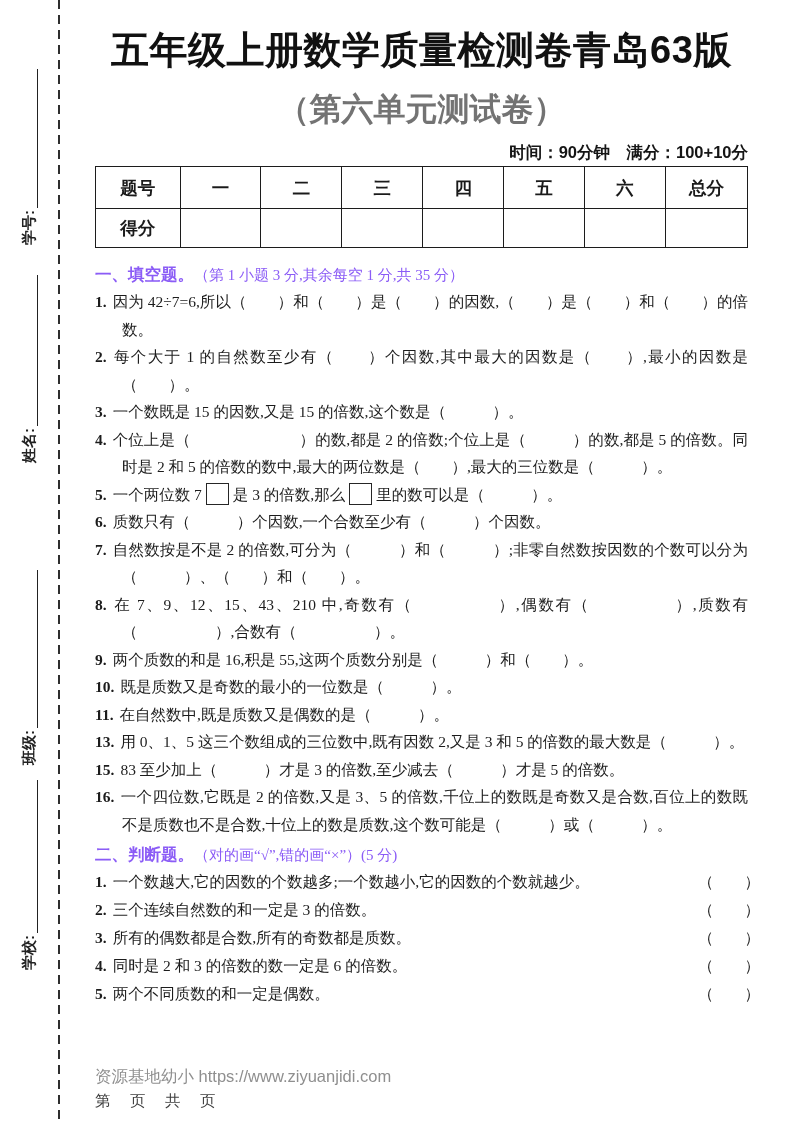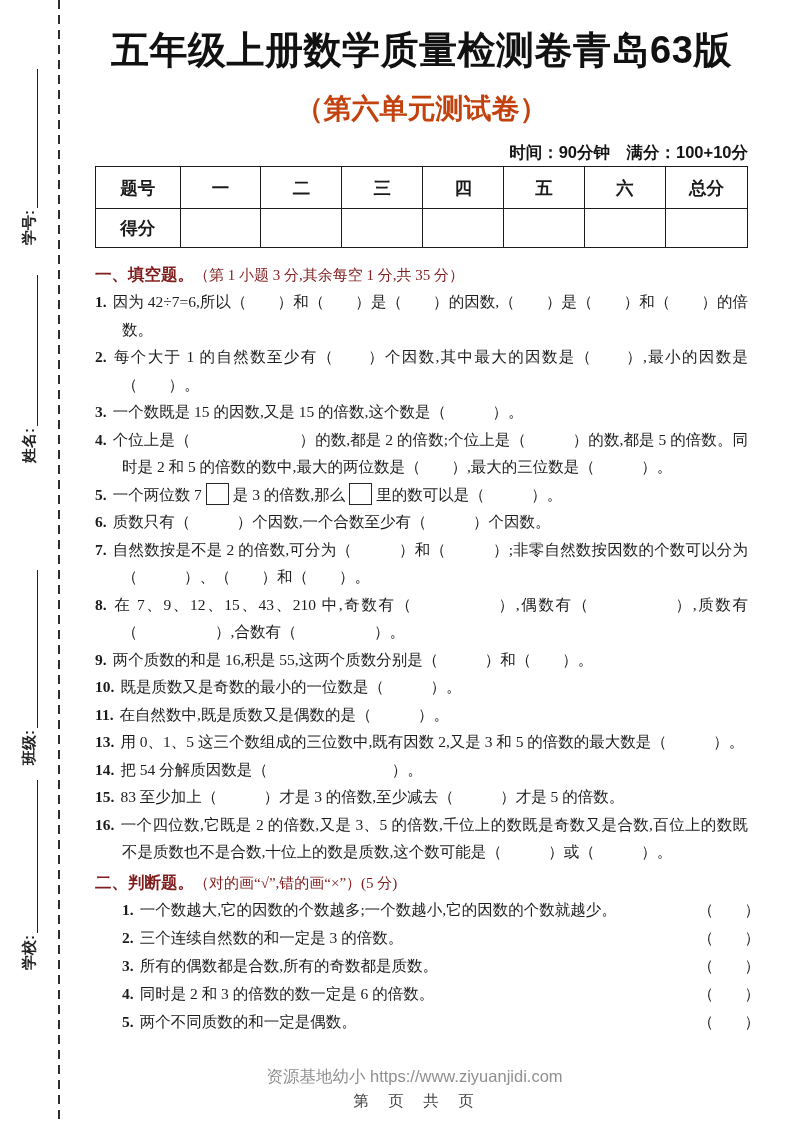--- a/index.html
+++ b/index.html
@@ -19,47 +19,47 @@
   .side-unit{
     position:absolute;left:16px;height:26px;display:flex;align-items:center;
     transform:rotate(-90deg);transform-origin:0 0;
     font-family:"Liberation Sans","DejaVu Sans",sans-serif;font-weight:bold;font-size:15px;color:#222;
   }
   .side-unit .uline{flex:1;border-bottom:1.6px solid #222;align-self:flex-end;margin-bottom:4px;margin-left:2px;}
 
   .content{position:absolute;left:95px;top:0;width:653px;}
 
   .title{font-weight:bold;font-size:38px;line-height:48px;text-align:center;margin-top:26px;letter-spacing:0.5px;color:#111;}
-  .subtitle{font-weight:bold;font-size:28px;line-height:42px;text-align:center;margin-top:14px;color:#c2410c;}
+  .subtitle{font-weight:bold;font-size:32px;line-height:42px;text-align:center;margin-top:14px;color:#737373;}
   .meta{font-size:16.5px;font-weight:600;text-align:right;margin-top:12px;margin-bottom:2px;color:#151515;}
 
   table.score{width:100%;border-collapse:collapse;table-layout:fixed;}
   table.score td{
     border:1.6px solid #1c1c1c;text-align:center;font-size:17.5px;font-weight:bold;color:#1a1a1a;
     font-family:"Liberation Sans","DejaVu Sans",sans-serif;
   }
   table.score tr:first-child td{height:39px;}
   table.score tr:last-child td{height:36px;}
   td.c0{width:13%;} td.cm{width:12.4%;} td.c7{width:12.6%;}
 
-  .sec-title{font-size:16.5px;line-height:26px;margin-top:13px;color:#7f1d1d;}
+  .sec-title{font-size:16.5px;line-height:26px;margin-top:13px;color:#8b5cf6;}
   .sec-title .st{font-weight:bold;font-family:"Liberation Sans","DejaVu Sans",sans-serif;}
   .sec-title .sn{font-size:15px;}
 
   .qlist{font-size:15.5px;line-height:27.5px;text-align:justify;}
   .q{padding-left:27px;text-indent:-27px;margin:0;}
   .qn{font-weight:bold;padding-right:6px;}
   .abox{display:inline-block;width:21px;height:20px;border:1.6px solid #262626;vertical-align:-5px;margin:0 4px;text-indent:0;}
 
   .tflist{font-size:15.5px;line-height:28px;}
-  .tf{display:flex;margin-left:27px;}
+  .tf{display:flex;}
   .tf .tftext{flex:1;padding-left:27px;text-indent:-27px;text-align:justify;}
   .tf .brk{width:50px;text-align:right;white-space:nowrap;}
 
-  .footer{position:absolute;left:95px;right:59px;text-align:center;}
+  .footer{position:absolute;left:95px;right:59px;}
   .f-site{bottom:34px;font-size:16.5px;color:#8f8f8f;font-family:"Liberation Sans","DejaVu Sans",sans-serif;}
   .f-page{bottom:10px;font-size:15.5px;color:#3f3f3f;letter-spacing:2px;font-family:Liberation Serif, serif;}
 </style>
 </head>
 <body>
 
 <div class="cutline"></div>
 
 <div class="side-unit" style="top:245px;width:176px;">
   <span>学号:</span>
@@ -119,21 +119,20 @@
     <div class="q"><b class="qn">3.</b><span>一个数既是 15 的因数,又是 15 的倍数,这个数是（　　　）。</span></div>
     <div class="q"><b class="qn">4.</b><span>个位上是（　　　　　　　）的数,都是 2 的倍数;个位上是（　　　）的数,都是 5 的倍数。同时是 2 和 5 的倍数的数中,最大的两位数是（　　）,最大的三位数是（　　　）。</span></div>
     <div class="q"><b class="qn">5.</b><span>一个两位数 7</span><span class="abox"></span><span>是 3 的倍数,那么</span><span class="abox"></span><span>里的数可以是（　　　）。</span></div>
     <div class="q"><b class="qn">6.</b><span>质数只有（　　　）个因数,一个合数至少有（　　　）个因数。</span></div>
     <div class="q"><b class="qn">7.</b><span>自然数按是不是 2 的倍数,可分为（　　　）和（　　　）;非零自然数按因数的个数可以分为（　　　）、（　　）和（　　）。</span></div>
     <div class="q"><b class="qn">8.</b><span>在 7、9、12、15、43、210 中,奇数有（　　　　　）,偶数有（　　　　　）,质数有（　　　　　）,合数有（　　　　　）。</span></div>
     <div class="q"><b class="qn">9.</b><span>两个质数的和是 16,积是 55,这两个质数分别是（　　　）和（　　）。</span></div>
     <div class="q"><b class="qn">10.</b><span>既是质数又是奇数的最小的一位数是（　　　）。</span></div>
     <div class="q"><b class="qn">11.</b><span>在自然数中,既是质数又是偶数的是（　　　）。</span></div>
     <div class="q"><b class="qn">13.</b><span>用 0、1、5 这三个数组成的三位数中,既有因数 2,又是 3 和 5 的倍数的最大数是（　　　）。</span></div>
-    <div class="q"><b class="qn">14.</b><span>把 54 分解质因数是（　　　　　　　　）。</span></div>
     <div class="q"><b class="qn">15.</b><span>83 至少加上（　　　）才是 3 的倍数,至少减去（　　　）才是 5 的倍数。</span></div>
     <div class="q"><b class="qn">16.</b><span>一个四位数,它既是 2 的倍数,又是 3、5 的倍数,千位上的数既是奇数又是合数,百位上的数既不是质数也不是合数,十位上的数是质数,这个数可能是（　　　）或（　　　）。</span></div>
   </div>
 
   <div class="sec-title" style="margin-top:3px;">
     <span class="st">二、判断题。</span><span class="sn">（对的画“√”,错的画“×”）(5 分)</span>
   </div>
 
   <div class="tflist">
     <div class="tf">

